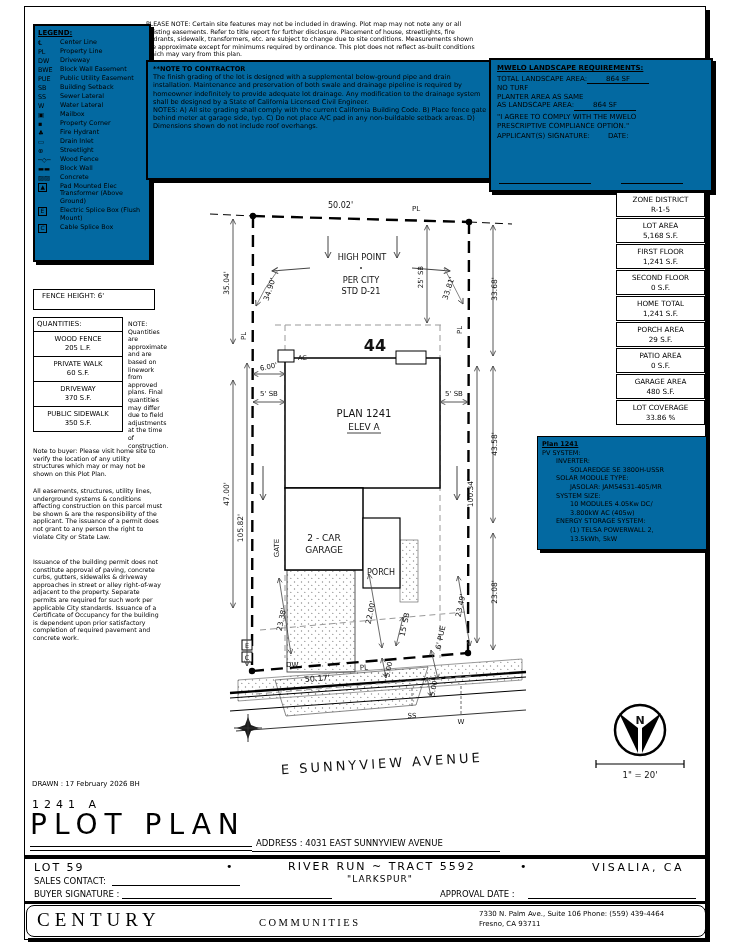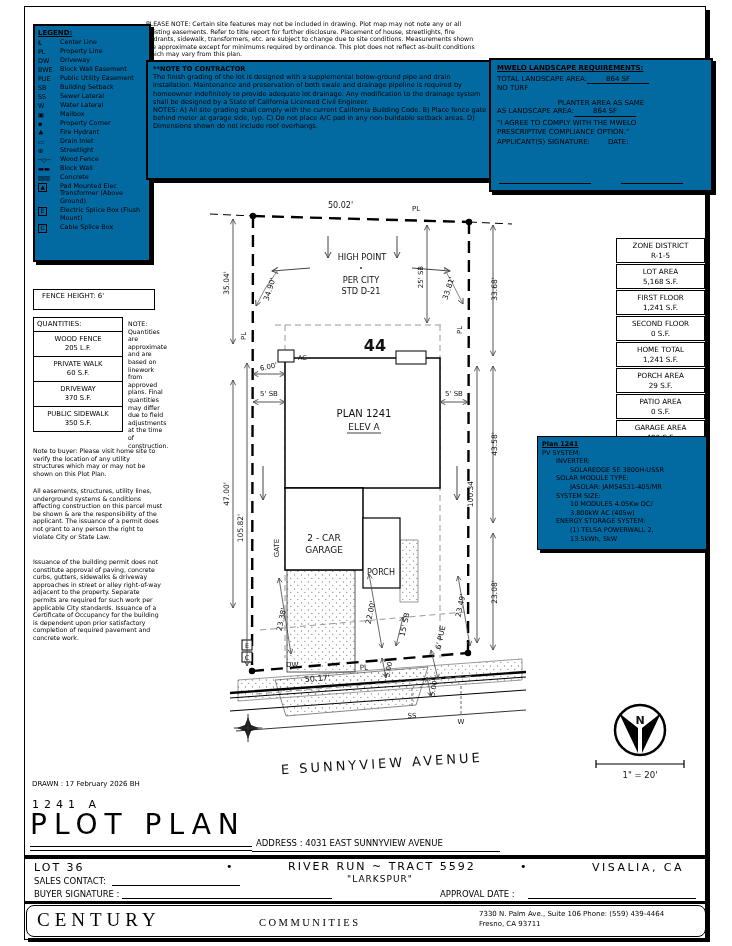--- a/index.html
+++ b/index.html
@@ -119,21 +119,21 @@
   <div class="sbox" style="left:146px;top:60px;width:334px;height:110px;padding:3px 5px;">
     <div class="t65" style="font-weight:bold;">**NOTE TO CONTRACTOR</div>
     <div class="t65">The finish grading of the lot is designed with a supplemental below-ground pipe and drain installation.  Maintenance and preservation of both swale and drainage pipeline is required by homeowner indefinitely to provide adequate lot drainage.  Any modification to the drainage system shall be designed by a State of California Licensed Civil Engineer.</div>
     <div class="t65">NOTES:  A) All site grading shall comply with the current California Building Code.  B) Place fence gate behind meter at garage side, typ.  C) Do not place A/C pad in any non-buildable setback areas.  D) Dimensions shown do not include roof overhangs.</div>
   </div>
 
   <div class="sbox" style="left:489px;top:58px;width:208px;height:122px;padding:4px 6px;">
     <div class="t7 u" style="font-weight:bold;">MWELO LANDSCAPE REQUIREMENTS:</div>
     <div class="t7" style="margin-top:2px;"><span>TOTAL LANDSCAPE AREA:</span><span style="display:inline-block;border-bottom:1px solid #000;min-width:62px;text-align:center;">864 SF</span></div>
     <div class="t7">NO TURF</div>
-    <div class="t7" style="margin-top:6px;text-align:center;">PLANTER AREA AS SAME</div>
+    <div class="t7" style="margin-top:0;">PLANTER AREA AS SAME</div>
     <div class="t7"><span>AS LANDSCAPE AREA:</span><span style="display:inline-block;border-bottom:1px solid #000;min-width:62px;text-align:center;">864 SF</span></div>
     <div class="t7" style="margin-top:2px;width:160px;">"I AGREE TO COMPLY WITH THE MWELO PRESCRIPTIVE COMPLIANCE OPTION."</div>
     <div class="t7" style="margin-top:2px;display:flex;gap:18px;">
         <span>APPLICANT(S) SIGNATURE:</span>
         <span>DATE:</span>
       </div>
     <div style="position:absolute;left:8px;bottom:6px;width:92px;border-bottom:1.2px solid #000;height:1px;"></div>
     <div style="position:absolute;left:130px;bottom:6px;width:62px;border-bottom:1.2px solid #000;height:1px;"></div>
   </div>
 
@@ -147,21 +147,21 @@
     <div class="qrow"><span>PRIVATE WALK</span><br><span>60 S.F.</span></div>
     <div class="qrow"><span>DRIVEWAY</span><br><span>370 S.F.</span></div>
     <div class="qrow"><span>PUBLIC SIDEWALK</span><br><span>350 S.F.</span></div>
   </div>
   <div class="abs t6" style="left:128px;top:320px;width:42px;">NOTE: Quantities are approximate and are based on linework from approved plans.  Final quantities may differ due to field adjustments at the time of construction.</div>
 
   <div class="abs t6" style="left:33px;top:447px;width:128px;">Note to buyer: Please visit home site to verify the location of any utility structures which may or may not be shown on this Plot Plan.</div>
   <div class="abs t6" style="left:33px;top:487px;width:131px;">All easements, structures, utility lines, underground systems &amp; conditions affecting construction on this parcel must be shown &amp; are the responsibility of the applicant.  The issuance of a permit does not grant to any person the right to violate City or State Law.</div>
   <div class="abs t6" style="left:33px;top:558px;width:131px;">Issuance of the building permit does not constitute approval of paving, concrete curbs, gutters, sidewalks &amp; driveway approaches in street or alley right-of-way adjacent to the property.  Separate permits are required for such work per applicable City standards.  Issuance of a Certificate of Occupancy for the building is dependent upon prior satisfactory completion of required pavement and concrete work.</div>
 
-  <div class="abs" style="left:616px;top:192px;width:89px;margin-top:46px;">
+  <div class="abs" style="left:616px;top:192px;width:89px;">
     <div class="zbox"><span>ZONE DISTRICT</span><br><span>R-1-5</span></div>
     <div class="zbox"><span>LOT AREA</span><br><span>5,168 S.F.</span></div>
     <div class="zbox"><span>FIRST FLOOR</span><br><span>1,241 S.F.</span></div>
     <div class="zbox"><span>SECOND FLOOR</span><br><span>0 S.F.</span></div>
     <div class="zbox"><span>HOME TOTAL</span><br><span>1,241 S.F.</span></div>
     <div class="zbox"><span>PORCH AREA</span><br><span>29 S.F.</span></div>
     <div class="zbox"><span>PATIO AREA</span><br><span>0 S.F.</span></div>
     <div class="zbox"><span>GARAGE AREA</span><br><span>480 S.F.</span></div>
     <div class="zbox"><span>LOT COVERAGE</span><br><span>33.86 %</span></div>
   </div>
@@ -335,21 +335,21 @@
 
   <div class="abs t7" style="left:32px;top:780px;">DRAWN :  17 February 2026   BH</div>
   <div class="abs" style="left:32px;top:798px;font-size:11px;letter-spacing:5px;">1241    A</div>
   <div class="abs" style="left:30px;top:808px;font-size:28px;letter-spacing:7px;">PLOT PLAN</div>
   <div class="abs" style="left:30px;top:846px;width:222px;height:3px;border-top:1.5px solid #000;border-bottom:1.5px solid #000;"></div>
   <div class="abs" style="left:256px;top:838px;font-size:8.5px;">ADDRESS :   4031 EAST SUNNYVIEW AVENUE</div>
   <div class="abs" style="left:252px;top:850px;width:248px;border-bottom:1.2px solid #000;height:1px;"></div>
 
   <div class="hline" style="left:24px;top:855px;width:682px;height:3.5px;"></div>
 
-  <div class="abs" style="left:34px;top:861px;font-size:11px;letter-spacing:2px;">LOT  36</div>
+  <div class="abs" style="left:34px;top:861px;font-size:11px;letter-spacing:2px;">LOT  59</div>
   <div class="abs" style="left:226px;top:860px;font-size:11px;">•</div>
   <div class="abs" style="left:288px;top:860px;font-size:11px;letter-spacing:2px;">RIVER RUN ~ TRACT 5592</div>
   <div class="abs" style="left:520px;top:860px;font-size:11px;">•</div>
   <div class="abs" style="left:592px;top:861px;font-size:11px;letter-spacing:2.5px;">VISALIA, CA</div>
 
   <div class="abs" style="left:34px;top:876px;font-size:8.5px;">SALES CONTACT:</div>
   <div class="abs" style="left:112px;top:884px;width:128px;border-bottom:1.4px solid #000;height:1px;"></div>
   <div class="abs ctr" style="left:300px;top:874px;width:160px;font-size:9px;letter-spacing:1px;">"LARKSPUR"</div>
 
   <div class="abs" style="left:34px;top:889px;font-size:8.5px;">BUYER SIGNATURE :</div>

